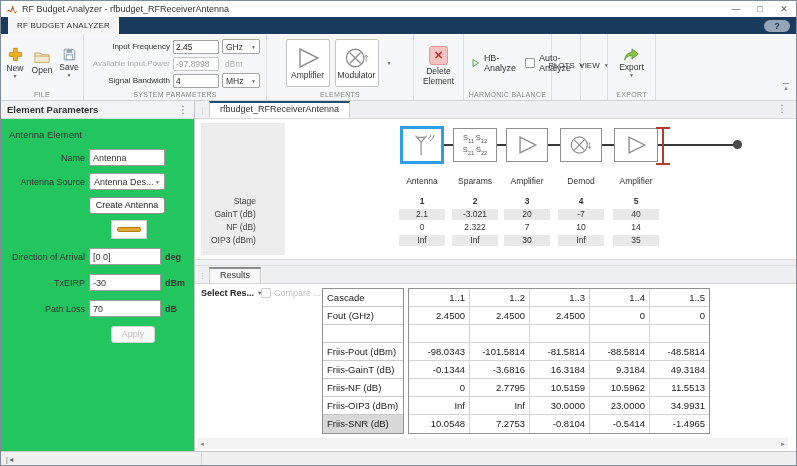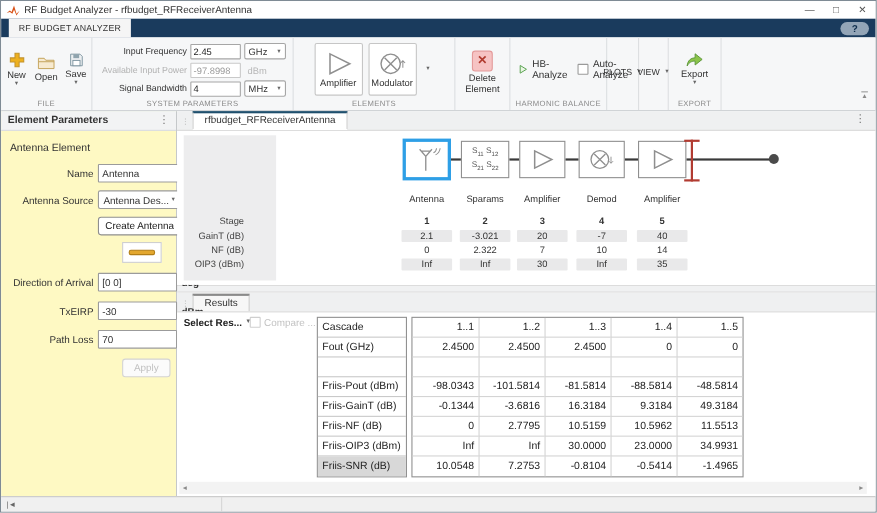--- a/index.html
+++ b/index.html
@@ -65,21 +65,21 @@
   .vert-btn { display:flex; flex-direction:row; align-items:center; justify-content:center;
               gap:4px; font-size:8px; color:#333; width:100%; height:100%; padding-bottom:4px; }
   .sec-export { width:48px; }
   .ts-fill { flex:1; border-right:none; }
   .collapse-btn { position:absolute; right:7px; bottom:9px; font-size:6px; color:#8a8a8a;
                   border-top:1px solid #9a9a9a; padding-top:1px; line-height:6px; }
 
   
   .main { display:flex; height:350px; }
 
-  .left-panel { width:160px; border-right:1px solid #c5c8ca; display:flex; flex-direction:column; background:#fef9c3; }
+  .left-panel { width:194px; border-right:1px solid #c5c8ca; display:flex; flex-direction:column; background:#22c55e; }
   .lp-header { height:18px; background:#f2f3f4; border-bottom:1px solid #dadcde;
                display:flex; align-items:center; padding:0 6px; }
   .lp-title { flex:1; font-size:9.5px; font-weight:bold; color:#333; }
   .kebab { font-size:10px; color:#777; line-height:10px; }
   .lp-body { flex:1; position:relative; font-size:9px; color:#333; }
   .lp-heading { position:absolute; left:8px; top:10px; font-size:9.5px; }
   .lp-row { position:absolute; left:0; display:flex; align-items:center; width:194px; }
   .lp-lbl { width:84px; text-align:right; margin-right:4px; font-size:9px; white-space:nowrap; }
   .lp-input { width:76px; height:17px; border:1px solid #9b9b9b; background:#fff;
               font-size:9px; padding:3px; border-radius:1px; }

